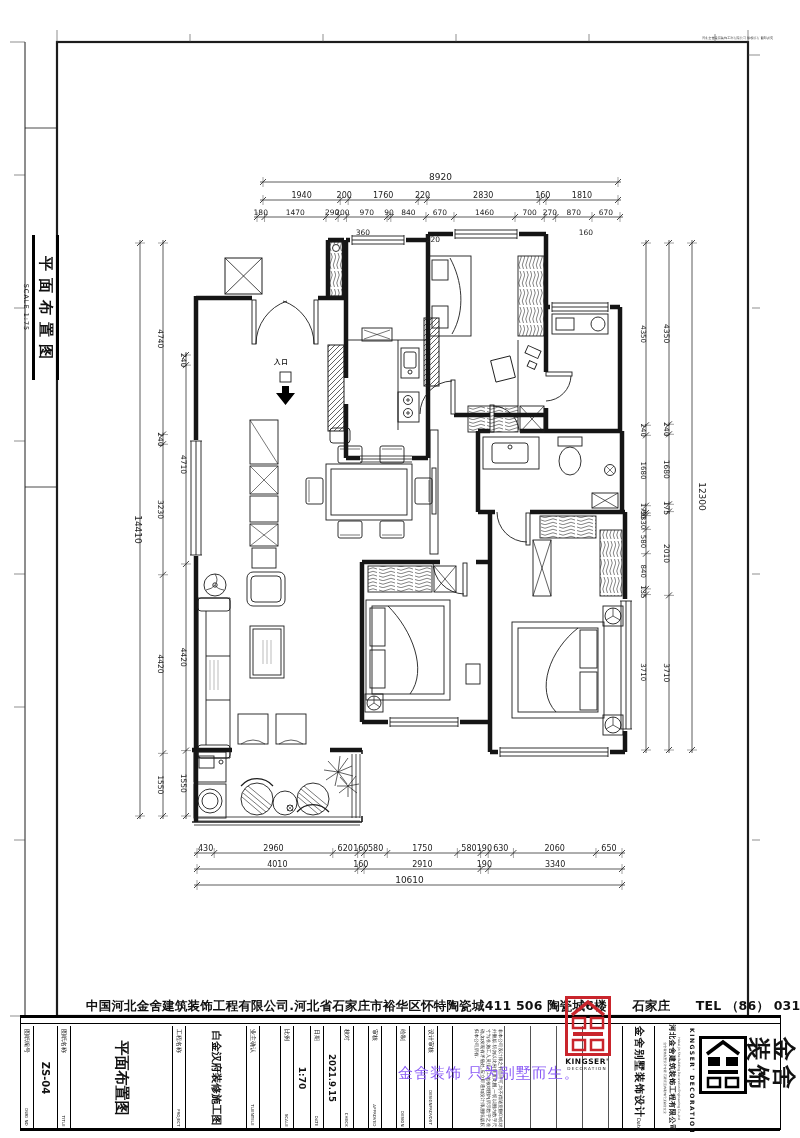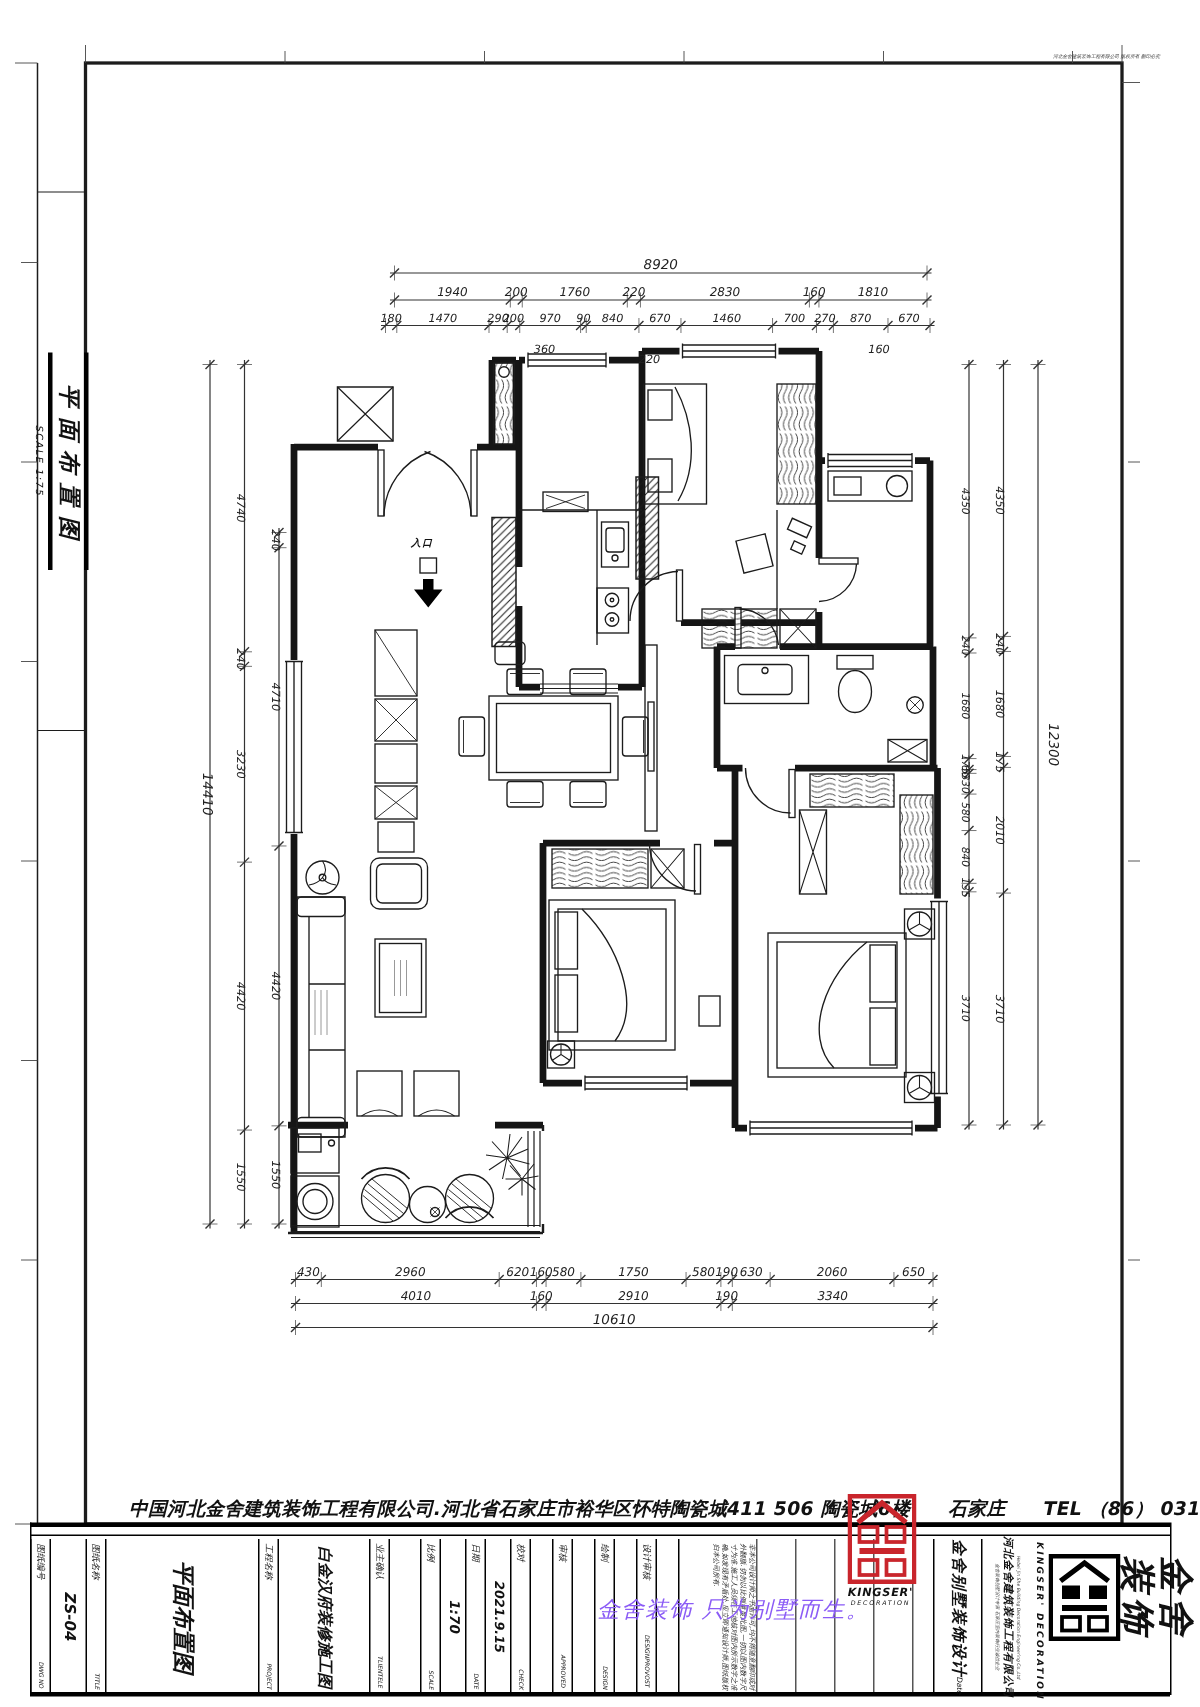--- a/index.html
+++ b/index.html
@@ -1,17 +1,17 @@
 <!DOCTYPE html>
 <html><head>
 <meta charset="utf-8">
 <style>
   html,body{margin:0;padding:0;background:#fff;width:800px;height:1138px;overflow:hidden;
     font-family:"DejaVu Sans","Liberation Sans",sans-serif;color:#111;}
-  #sheet{position:relative;width:744px;height:1138px;background:#fff;font-style:italic;}
+  #sheet{position:relative;width:744px;height:1138px;background:#fff;}
   svg{position:absolute;left:0;top:0;}
   .abs{position:absolute;}
   
   .rotwrap{position:absolute;overflow:visible;}
   .rotin{position:absolute;transform-origin:top left;transform:rotate(90deg) translateY(-100%);}
   .sb-in{width:359px;height:32px;display:flex;flex-direction:column;align-items:center;justify-content:center;}
   .sb-title{font-size:15px;font-weight:bold;letter-spacing:7px;border-top:3px solid #000;border-bottom:3px solid #000;padding:1px 14px 1px 21px;white-space:nowrap;}
   .sb-scale{font-size:6.5px;letter-spacing:1px;margin-top:2px;}
   
   .tb-col{position:absolute;top:1026px;height:104px;border-left:0.5px solid #000;box-sizing:border-box;}

